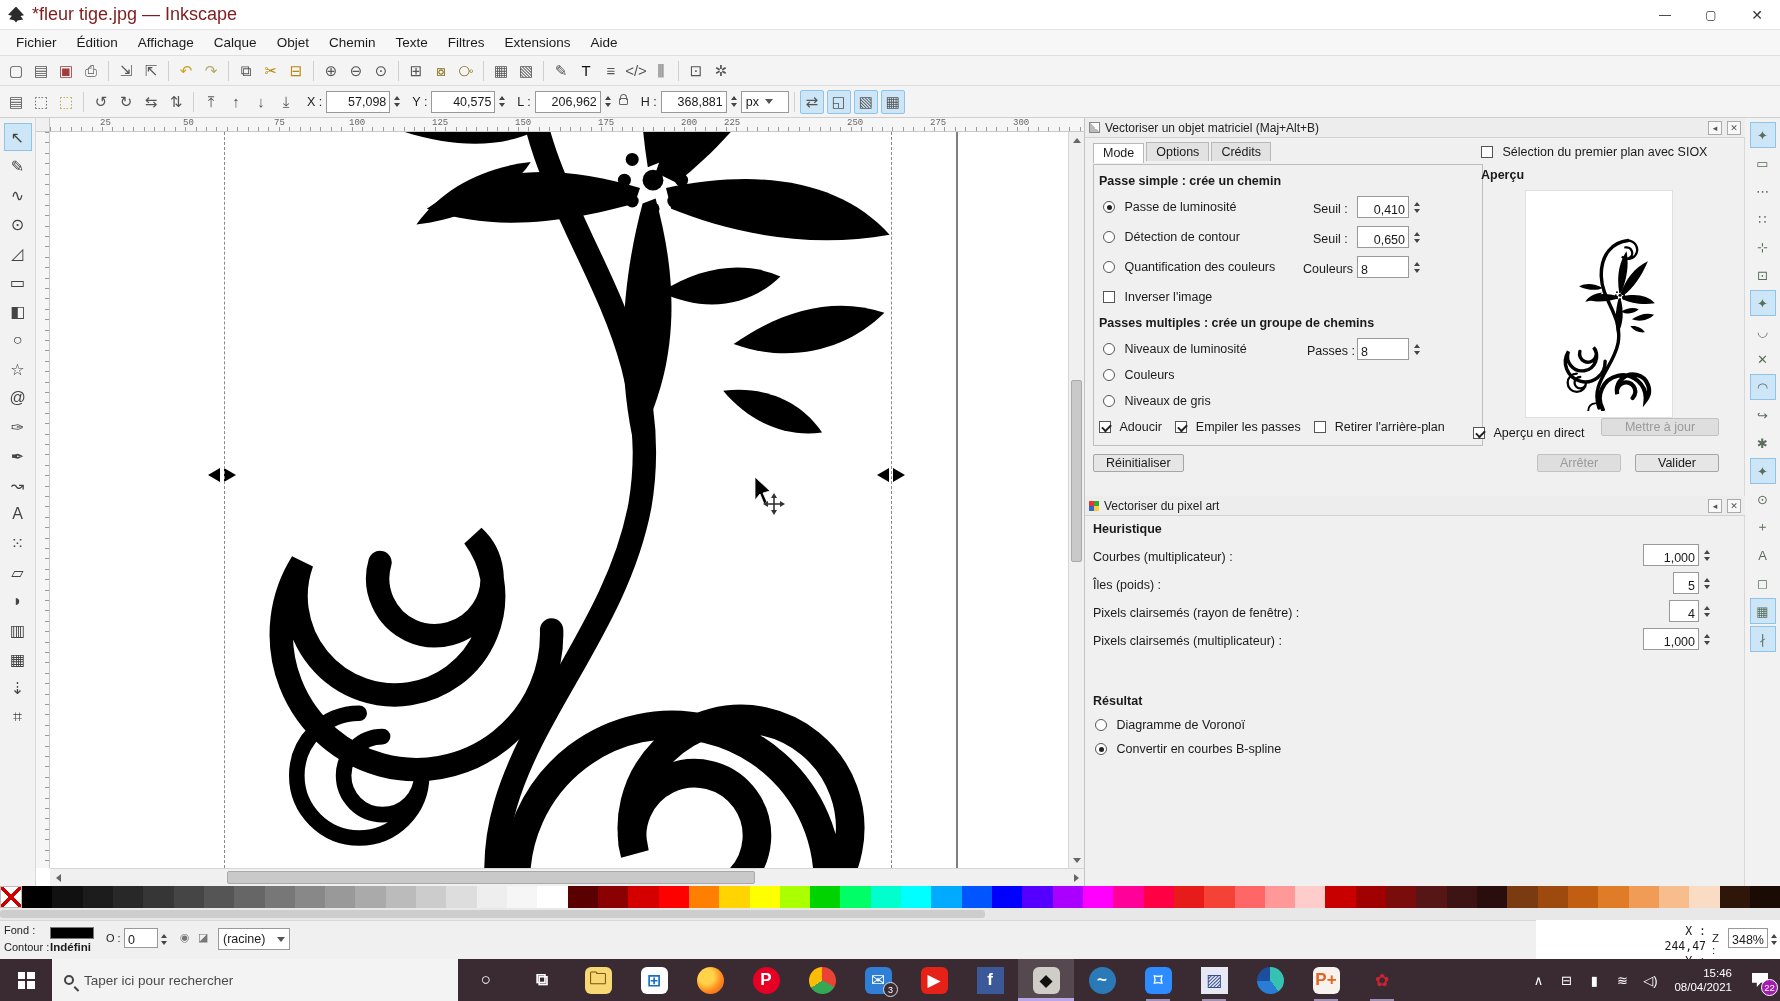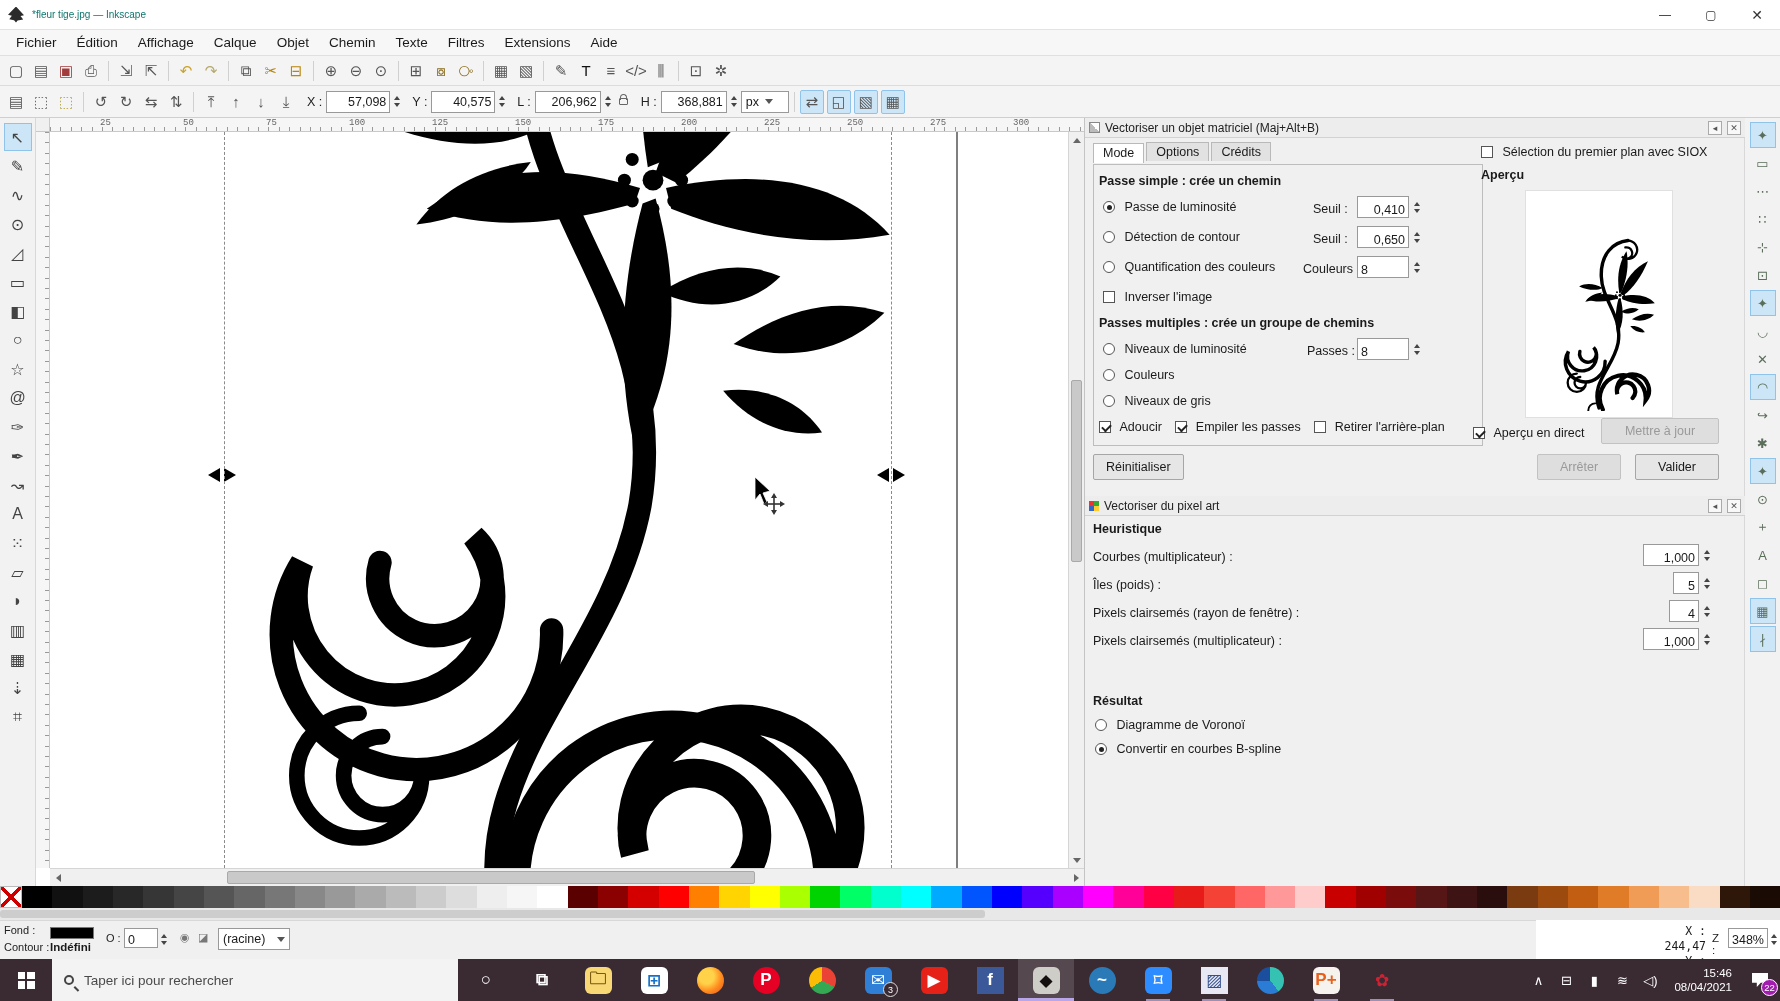--- a/index.html
+++ b/index.html
@@ -4,21 +4,21 @@
 <style>
   * { margin:0; padding:0; box-sizing:border-box; }
   html,body { width:1780px; height:1001px; overflow:hidden; }
   body { font-family:"Liberation Sans","DejaVu Sans",sans-serif; font-size:13px; color:#1a1a1a; background:#f0f0f0; }
   .abs { position:absolute; }
   #root { position:relative; width:1780px; height:1001px; background:#fff; }
 
   
   #titlebar { left:0; top:0; width:1780px; height:30px; background:#fff; border-bottom:1px solid #e3e3e3; display:flex; align-items:center; }
   #ink-logo { width:16px; height:16px; margin:0 8px 0 8px; background:#2b2b2b; clip-path:polygon(50% 0,100% 55%,78% 60%,95% 82%,60% 88%,50% 100%,38% 86%,8% 80%,24% 58%,0 52%); }
-  #win-title { font-size:10px; color:#0f766e; }
+  #win-title { font-size:18px; color:#7f1d1d; }
   #win-controls { margin-left:auto; display:flex; height:30px; }
   .winbtn { width:46px; height:30px; display:flex; align-items:center; justify-content:center; font-size:12px; color:#333; }
   .winbtn:last-child { font-size:14px; }
 
   
   #menubar { left:0; top:30px; width:1780px; height:26px; background:#f7f7f7; border-bottom:1px solid #e0e0e0; display:flex; align-items:center; padding-left:6px; }
   .menu-item { padding:4px 10px; font-size:13.5px; color:#1a1a1a; }
 
   
   #toolbar-main { left:0; top:56px; width:1780px; height:30px; background:#f4f4f4; border-bottom:1px solid #dcdcdc; display:flex; align-items:center; padding-left:4px; gap:1px; }
@@ -73,21 +73,21 @@
   .hdr-btn { width:14px; height:14px; border:1px solid #aaa; background:#f8f8f8; display:flex; align-items:center; justify-content:center; font-size:9px; color:#555; }
   .bold { font-weight:bold; }
   .tab { display:inline-block; padding:2px 9px; border:1px solid #b9b9b9; border-bottom:none; background:#e2e2e2; font-size:12.5px; margin-right:2px; }
   .tab.active { background:#fff; position:relative; top:1px; padding-bottom:3px; }
   .radio { display:inline-block; width:12px; height:12px; border:1px solid #555; border-radius:50%; background:#fff; position:relative; vertical-align:-2px; }
   .radio.on::after { content:''; position:absolute; left:2.5px; top:2.5px; width:5px; height:5px; border-radius:50%; background:#222; }
   .check { display:inline-block; width:12px; height:12px; border:1px solid #555; background:#fff; position:relative; vertical-align:-2px; }
   .check.on::after { content:''; position:absolute; left:2px; top:2px; width:7px; height:4px; border-left:2px solid #222; border-bottom:2px solid #222; transform:rotate(-45deg); }
   .valbox { background:#fff; border:1px solid #999; height:22px; display:inline-flex; align-items:flex-end; }
   .valbox .val { width:100%; text-align:right; padding:0 3px; font-size:12.5px; }
-  .btn { background:#e6e6e6; border:1px solid #a6a6a6; border-radius:2px; display:inline-flex; align-items:center; justify-content:center; font-size:12.5px; height:26px; padding:0 12px; color:#1a1a1a; }
+  .btn { background:#e6e6e6; border:1px solid #a6a6a6; border-radius:2px; display:inline-flex; align-items:center; justify-content:center; font-size:12.5px; height:18px; padding:0 12px; color:#1a1a1a; }
   .btn.disabled { color:#9a9a9a; background:#dedede; border-color:#c2c2c2; }
   #preview-card { position:absolute; left:440px; top:72px; width:148px; height:228px; background:#fff; border:1px solid #e0e0e0; display:flex; align-items:center; justify-content:center; }
   .frame { position:absolute; border:1px solid #bdbdbd; }
   .colorchip { width:10px; height:10px; display:grid; grid-template:1fr 1fr / 1fr 1fr; }
   .colorchip i:nth-child(1){background:#e33;} .colorchip i:nth-child(2){background:#3a3;}
   .colorchip i:nth-child(3){background:#36c;} .colorchip i:nth-child(4){background:#fc3;}
 
   
   #palette { left:0; top:886px; width:1780px; height:22px; display:flex; }
   #palette-none { width:22px; height:22px; background:
@@ -408,27 +408,27 @@
       <div class="tool">
         <span class="g">⌗</span>
       </div>
     </div>
 
   <div id="corner" class="abs"></div>
   <div id="hruler" class="abs">
 
   <span class="rlabel" style="left: 50px;">25</span>
       <span class="rlabel" style="left: 133px;">50</span>
-      <span class="rlabel" style="left: 216px;">75</span>
+      <span class="rlabel" style="left: 224px;">75</span>
       <span class="rlabel" style="left: 299px;">100</span>
       <span class="rlabel" style="left: 382px;">125</span>
       <span class="rlabel" style="left: 465px;">150</span>
       <span class="rlabel" style="left: 548px;">175</span>
       <span class="rlabel" style="left: 631px;">200</span>
-      <span class="rlabel" style="left: 714px;">225</span>
+      <span class="rlabel" style="left: 674px;">225</span>
       <span class="rlabel" style="left: 797px;">250</span>
       <span class="rlabel" style="left: 880px;">275</span>
       <span class="rlabel" style="left: 963px;">300</span>
     </div>
   <div id="vruler" class="abs"></div>
 
   <div id="canvas" class="abs">
     <svg width="1034" height="736" viewBox="0 0 1034 736">
       <defs>
         <symbol id="flower" viewBox="0 0 300 560">

